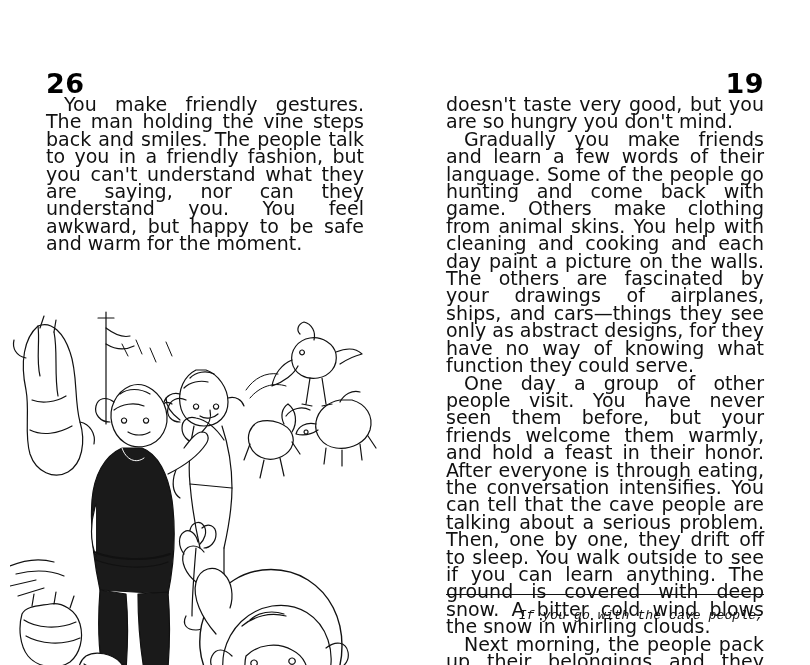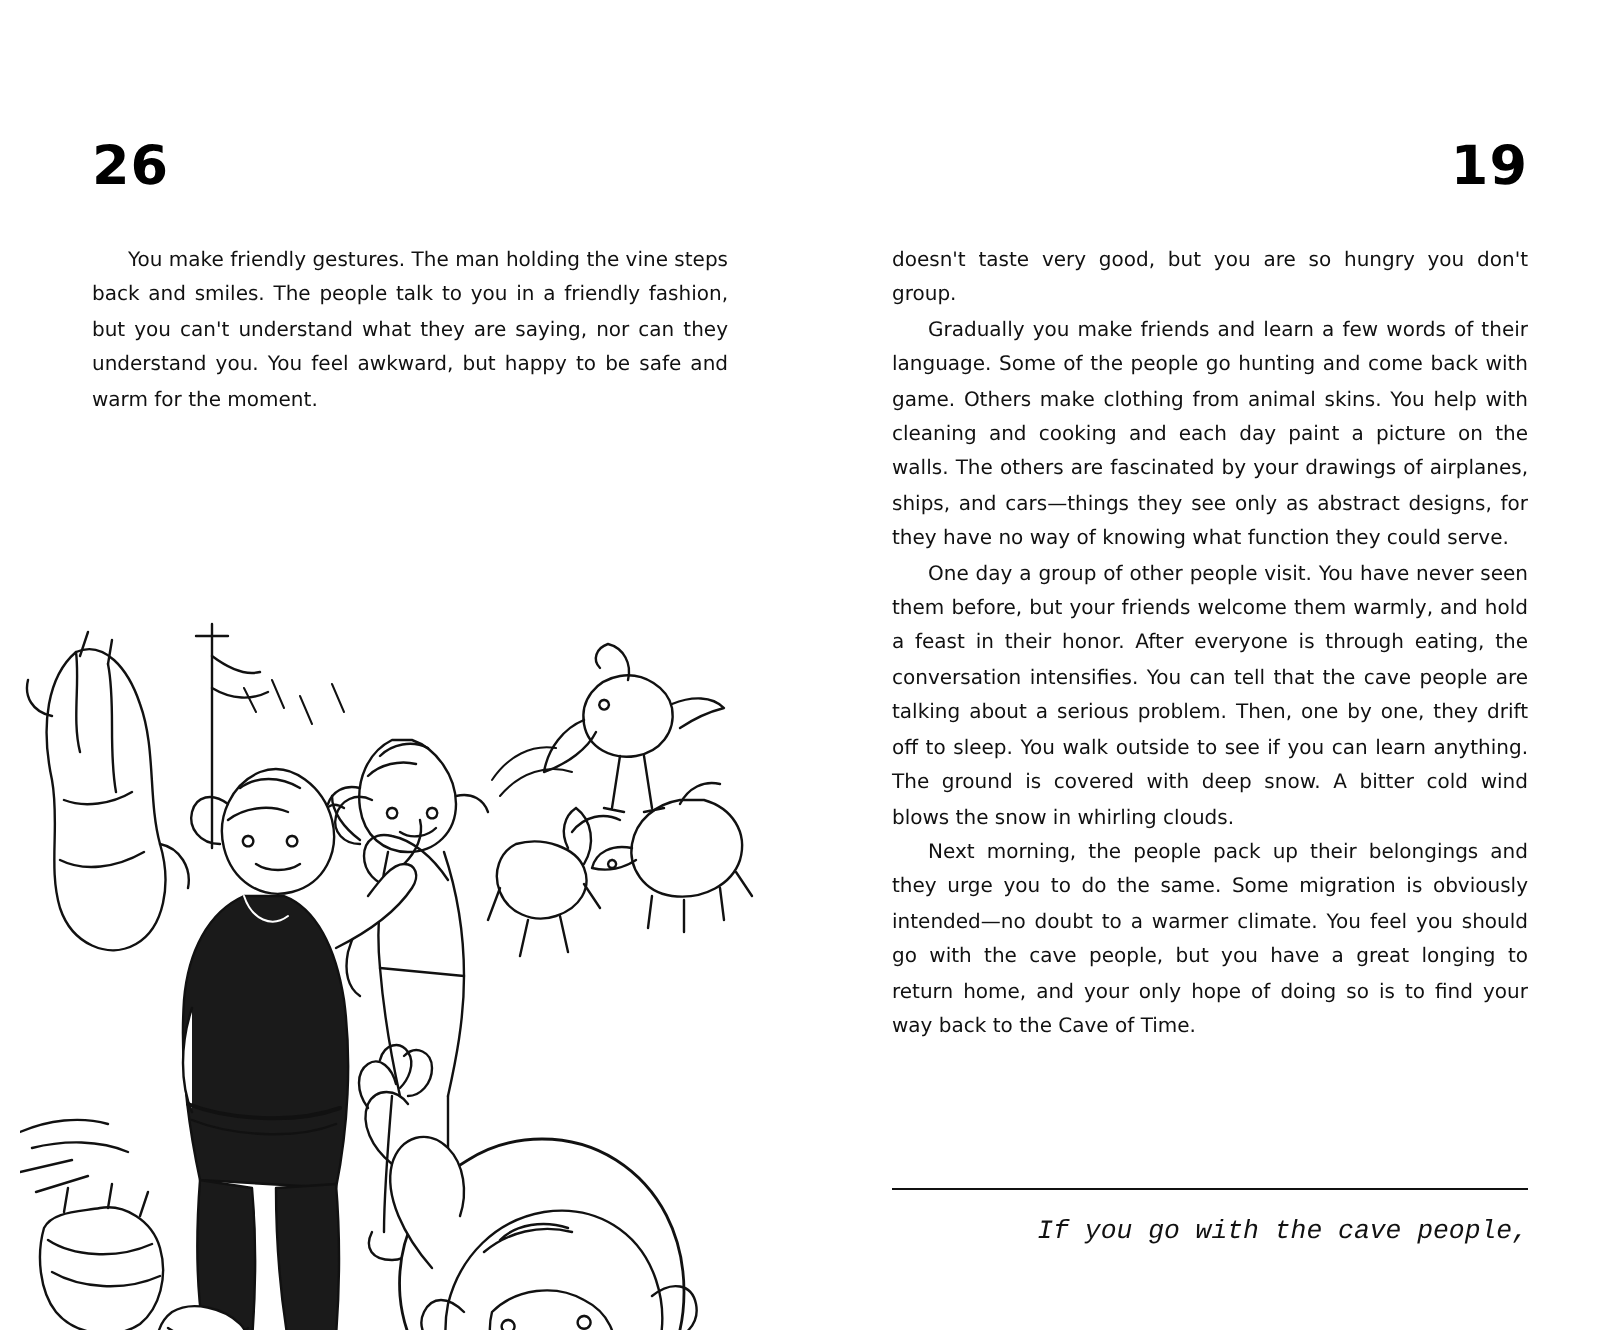--- a/index.html
+++ b/index.html
@@ -28,23 +28,23 @@
     font-size: 27px;
     font-weight: 700;
     letter-spacing: 0.5px;
     color: #000;
   }
   .page-number.left { left: 46px; }
   .page-number.right { right: 46px; }
 
   .column {
     position: absolute;
-    top: 76px;
+    top: 50px;
     width: 318px;
-    font-size: 10px;
+    font-size: 19px;
     line-height: 17.4px;
     text-align: justify;
     text-justify: inter-word;
     hyphens: auto;
     color: #111;
   }
   .column.left { left: 46px; }
   .column.right { left: 446px; }
 
   .column p {
@@ -90,21 +90,21 @@
 <div class="page-spread">
 
   <div class="page-number left">26</div>
   <div class="page-number right">19</div>
 
   <div class="column left">
     <p>You make friendly gestures. The man holding the vine steps back and smiles. The people talk to you in a friendly fashion, but you can't understand what they are saying, nor can they understand you. You feel awkward, but happy to be safe and warm for the moment.</p>
   </div>
 
   <div class="column right">
-    <p class="noindent">doesn't taste very good, but you are so hungry you don't group.</p>
+    <p class="noindent">doesn't taste very good, but you are so hungry you don't mind.</p>
     <p>Gradually you make friends and learn a few words of their language. Some of the people go hunting and come back with game. Others make clothing from animal skins. You help with cleaning and cooking and each day paint a picture on the walls. The others are fascinated by your drawings of airplanes, ships, and cars—things they see only as abstract designs, for they have no way of knowing what function they could serve.</p>
     <p>One day a group of other people visit. You have never seen them before, but your friends welcome them warmly, and hold a feast in their honor. After everyone is through eating, the conversation intensifies. You can tell that the cave people are talking about a serious problem. Then, one by one, they drift off to sleep. You walk outside to see if you can learn anything. The ground is covered with deep snow. A bitter cold wind blows the snow in whirling clouds.</p>
     <p>Next morning, the people pack up their belongings and they urge you to do the same. Some migration is obviously intended—no doubt to a warmer climate. You feel you should go with the cave people, but you have a great longing to return home, and your only hope of doing so is to find your way back to the Cave of Time.</p>
   </div>
 
   <div class="illustration">
     <svg width="390" height="398" viewBox="0 0 390 398" xmlns="http://www.w3.org/2000/svg" aria-hidden="true">
       <g stroke="#111" fill="none" stroke-width="1.2" stroke-linecap="round" stroke-linejoin="round">
 
         <path d="M28 22 C14 34 10 58 16 86 C20 108 14 130 20 150 C26 168 44 176 58 168 C72 160 76 138 70 118 C64 96 68 70 60 48 C54 30 42 16 28 22 Z" fill="#fff"></path>

